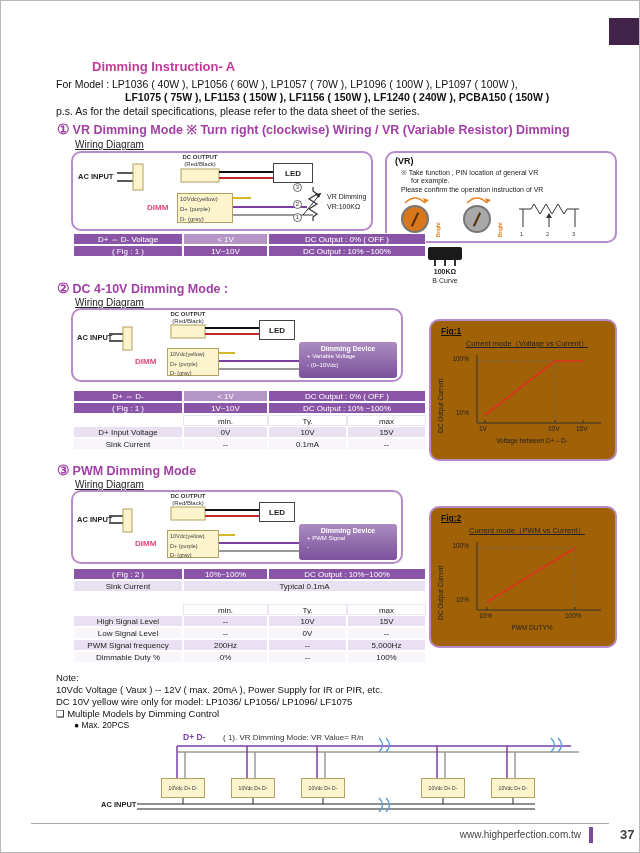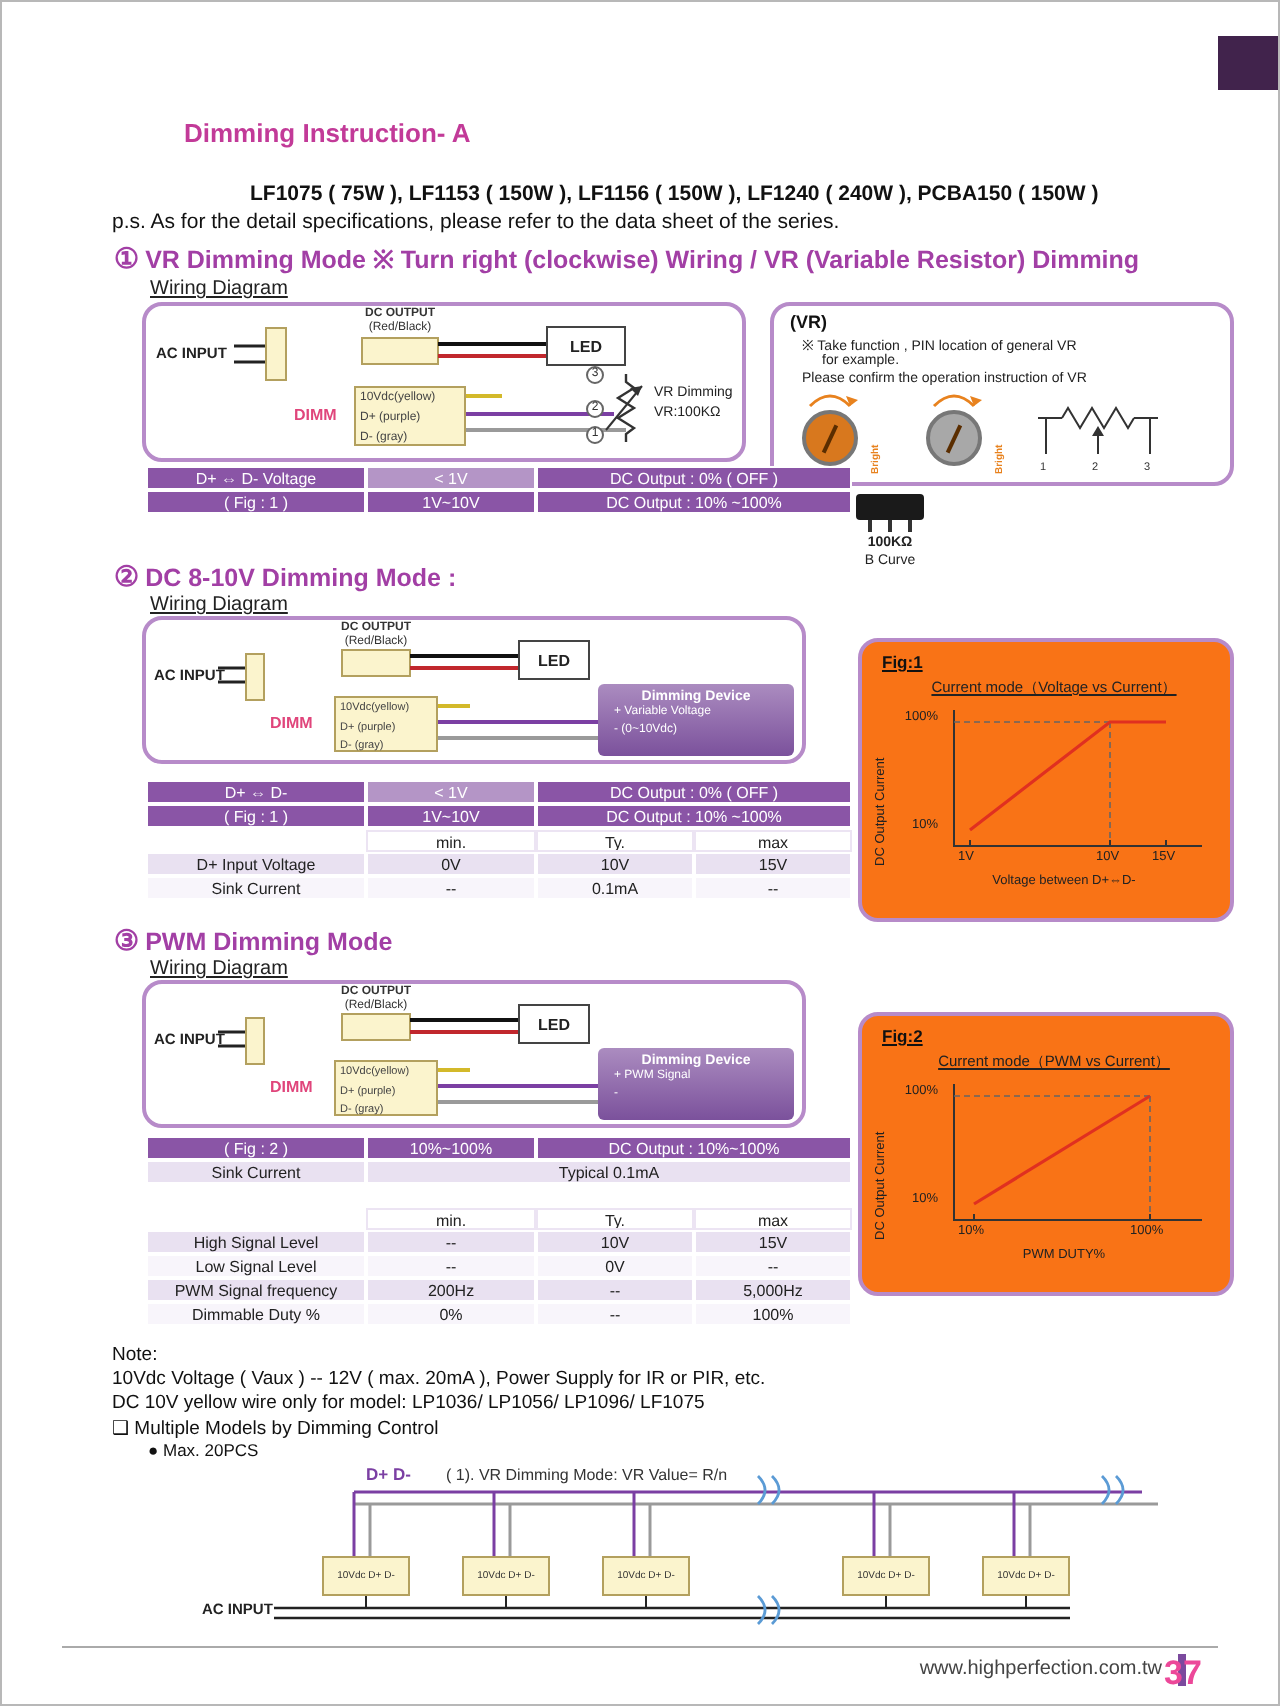--- a/index.html
+++ b/index.html
@@ -23,21 +23,21 @@
   .aclbl{font-size:7.5px;font-weight:bold;color:#222;}
   .tbl{position:absolute;font-size:8px;color:#222;}
   .tr{display:flex;}
   .td{height:12px;line-height:11px;text-align:center;border:1px solid #fff;overflow:hidden;white-space:nowrap;}
   .cp{background:#8a55a6;color:#fff;}
   .clp{background:#b495c6;color:#fff;}
   .cl{background:#e9e1f1;color:#222;}
   .cw{background:#f8f5fb;color:#222;}
   .ch{background:#ffffff;color:#222;border:1px solid #ece4f3;}
   .pin{position:absolute;width:9px;height:9px;border:1px solid #666;border-radius:50%;font-size:6px;line-height:7px;text-align:center;color:#333;background:#fff;}
-  .figbox{position:absolute;width:188px;height:142px;border:2px solid #b78bc9;border-radius:10px;background:#f97316;}
+  .figbox{position:absolute;width:188px;height:142px;border:2px solid #b78bc9;border-radius:10px;background:#a16207;}
   .figtag{position:absolute;left:10px;top:5px;font-size:8.5px;font-weight:bold;text-decoration:underline;color:#111;}
   .figtitle{position:absolute;left:16px;top:18px;width:160px;text-align:center;font-size:7.5px;text-decoration:underline;color:#222;white-space:nowrap;}
   .vert{writing-mode:vertical-rl;transform:rotate(180deg);}
   .ylab{position:absolute;left:6px;top:40px;height:72px;font-size:6.5px;color:#222;}
   .ytick{position:absolute;left:14px;width:24px;text-align:right;font-size:6.5px;color:#222;}
   .xtick{position:absolute;top:104px;font-size:6.5px;color:#222;}
   .xlab{position:absolute;left:28px;top:116px;width:146px;text-align:center;font-size:6.5px;color:#222;}
   .note{position:absolute;font-size:9.5px;color:#111;white-space:nowrap;}
   .unit{position:absolute;width:44px;height:20px;background:#fbf4cd;border:1px solid #b3a05e;font-size:5px;line-height:18px;text-align:center;color:#333;white-space:nowrap;}
   .pot{position:absolute;width:28px;height:28px;border-radius:50%;border:2px solid #777;display:flex;align-items:center;justify-content:center;}
@@ -46,20 +46,21 @@
   .vrtxt{font-size:7px;color:#222;white-space:nowrap;}
 </style>
 </head>
 <body>
 
 <div class="page">
 
   <div class="abs" style="left:608px;top:17px;width:32px;height:27px;background:#41234c;"></div>
 
   <div class="abs" style="left:55px;top:58px;font-size:13px;font-weight:bold;color:#c23a98;padding-left:36px;">Dimming Instruction- A</div>
+  <div class="abs" style="left:55px;top:77px;font-size:10.5px;color:#111;white-space:nowrap;">For Model : LP1036 ( 40W ), LP1056 ( 60W ), LP1057 ( 70W ), LP1096 ( 100W ), LP1097 ( 100W ),</div>
   <div class="abs" style="left:124px;top:90px;font-size:10.5px;color:#111;white-space:nowrap;font-weight:bold;">LF1075 ( 75W ), LF1153 ( 150W ), LF1156 ( 150W ), LF1240 ( 240W ), PCBA150 ( 150W )</div>
   <div class="abs sec-head" style="left:56px;top:120px;">
     <span class="sec-num">①</span><span>VR Dimming Mode ※ Turn right (clockwise) Wiring / VR (Variable Resistor) Dimming</span>
   </div>
 
   <div class="abs" style="left:55px;top:104px;font-size:10.5px;color:#111;white-space:nowrap;">p.s. As for the detail specifications, please refer to the data sheet of the series.</div>
   <div class="abs wiring" style="left:74px;top:138px;">Wiring Diagram</div>
 
   <div class="dbox" style="left:70px;top:150px;width:302px;height:80px;">
     <svg width="298" height="76" style="position:absolute;left:0;top:0;">
@@ -144,21 +145,21 @@
       <div class="td cp" style="width:158px;">DC Output : 0% ( OFF )</div>
     </div>
     <div class="tr">
       <div class="td cp" style="width:110px;">( Fig : 1 )</div>
       <div class="td cp" style="width:85px;">1V~10V</div>
       <div class="td cp" style="width:158px;">DC Output : 10% ~100%</div>
     </div>
   </div>
 
   <div class="abs sec-head" style="left:56px;top:279px;">
-    <span class="sec-num">②</span><span>DC 8-10V Dimming Mode :</span>
+    <span class="sec-num">②</span><span>DC 4-10V Dimming Mode :</span>
   </div>
   <div class="abs wiring" style="left:74px;top:296px;">Wiring Diagram</div>
 
   <div class="dbox" style="left:70px;top:307px;width:332px;height:74px;">
     <svg width="328" height="70" style="position:absolute;left:0;top:0;">
       <line x1="36" y1="24" x2="50" y2="24" stroke="#222" stroke-width="1.5"></line>
       <line x1="36" y1="31" x2="50" y2="31" stroke="#222" stroke-width="1.5"></line>
       <rect x="50" y="17" width="9" height="23" fill="#fbf4cd" stroke="#b3a05e"></rect>
       <rect x="98" y="15" width="34" height="13" fill="#fbf4cd" stroke="#b3a05e"></rect>
       <line x1="132" y1="18" x2="186" y2="18" stroke="#111" stroke-width="2"></line>
@@ -381,15 +382,15 @@
     <div class="unit" style="left:60px;top:46px;">10Vdc  D+  D-</div>
     <div class="unit" style="left:130px;top:46px;">10Vdc  D+  D-</div>
     <div class="unit" style="left:200px;top:46px;">10Vdc  D+  D-</div>
     <div class="unit" style="left:320px;top:46px;">10Vdc  D+  D-</div>
     <div class="unit" style="left:390px;top:46px;">10Vdc  D+  D-</div>
   </div>
 
   <div class="abs" style="left:30px;top:822px;width:578px;height:1px;background:#aaa;"></div>
   <div class="abs" style="left:400px;top:828px;width:180px;text-align:right;font-size:10px;color:#444;">www.highperfection.com.tw</div>
   <div class="abs" style="left:588px;top:826px;width:4px;height:16px;background:#7b4a9e;"></div>
-  <div class="abs" style="left:581px;top:826px;font-size:17px;font-weight:bold;color:#ec4899;">37</div>
+  <div class="abs" style="left:619px;top:826px;font-size:13px;font-weight:bold;color:#404040;">37</div>
 
 </div>
 
 </body></html>

